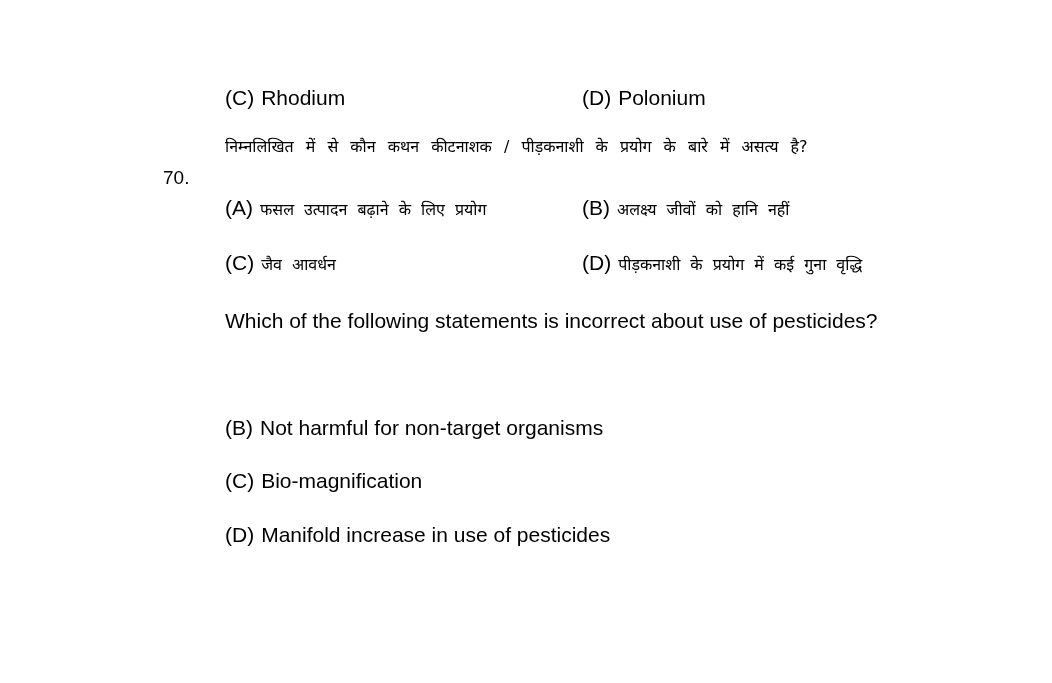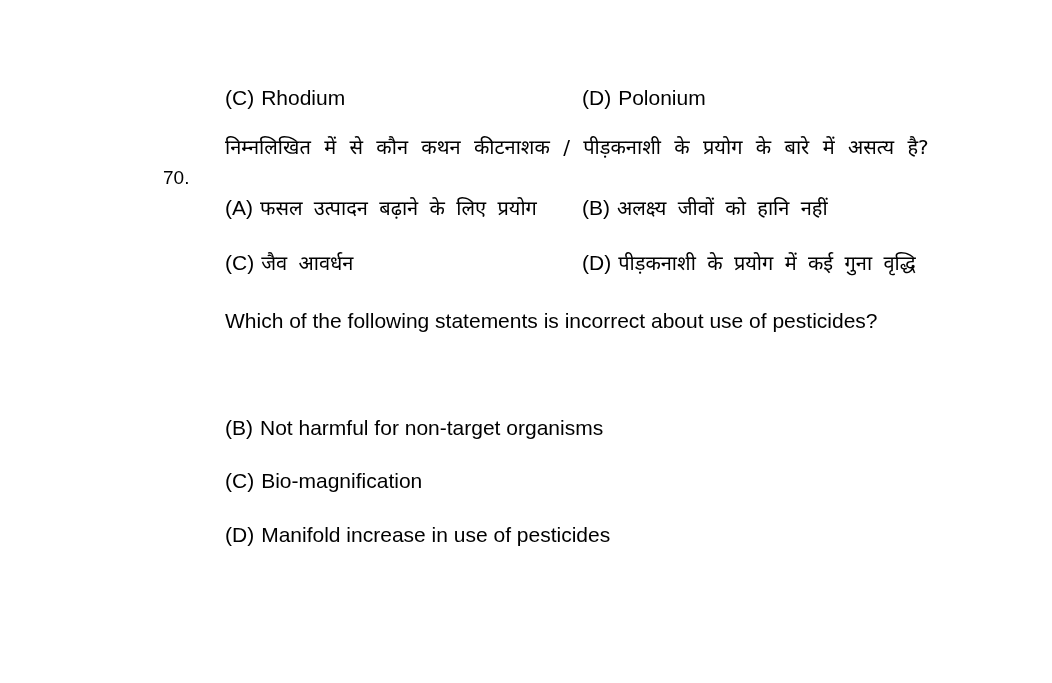--- a/index.html
+++ b/index.html
@@ -18,21 +18,21 @@
   }
   .line {
     position: absolute;
     white-space: nowrap;
     font-size: 21px;
     line-height: 26px;
     color: #000000;
   }
   .hindi {
     font-family: "DejaVu Sans", "Liberation Sans", sans-serif;
-    font-size: 20px;
+    font-size: 16px;
   }
   .hindi-q {
     word-spacing: 7px;
   }
   .hindi-opt {
     word-spacing: 5px;
   }
   .qnum {
     font-size: 19px;
     margin-top: 25px;

